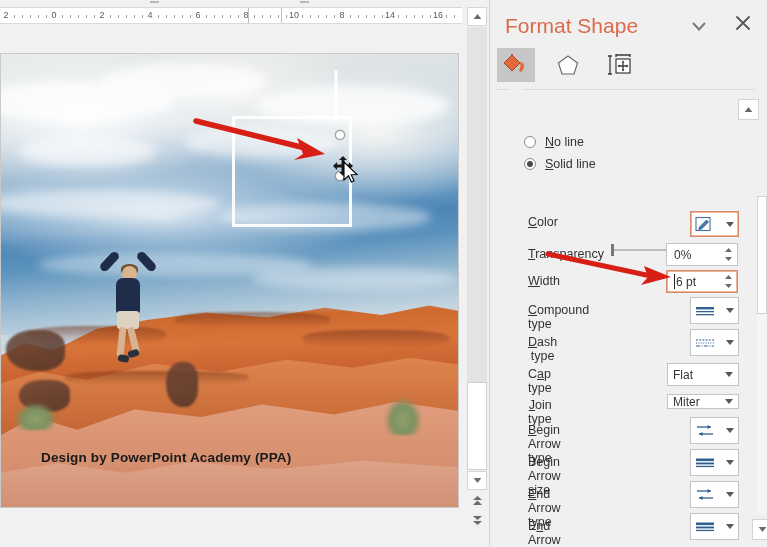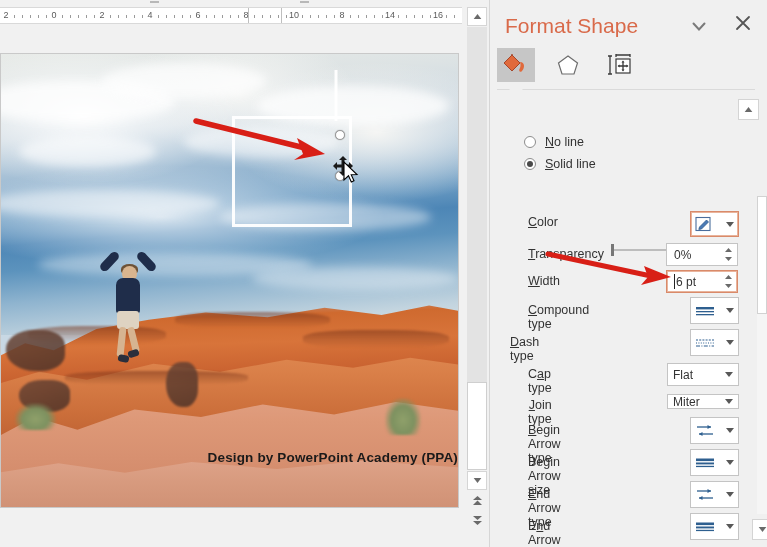--- a/index.html
+++ b/index.html
@@ -189,25 +189,26 @@
     border: 1px solid #9a9a9a;
     box-shadow: 0 0 1px rgba(0,0,0,.45);
   }
 
   
   #moveCursor { position: absolute; left: 330px; top: 100px; width: 28px; height: 30px; }
 
   
   #slideCaption {
     position: absolute; left: 0; right: 0; bottom: 9.2%;
-    text-align: right;
+    text-align: left;
     font-family: "Liberation Sans", sans-serif;
     font-size: 13.5px; font-weight: bold;
     color: #1a1a1a;
     letter-spacing: .15px;
+    padding-left: 40px;
   }
 
   
   #redArrow1 { position: absolute; left: 192px; top: 62px; width: 135px; height: 44px; }
 
   
   #vscroll {
     position: absolute; left: 466px; top: 7px;
     width: 23px; height: 470px;
     background: #f1f1f1;
@@ -620,21 +621,21 @@
       <svg width="20" height="14" viewBox="0 0 20 14">
         <rect x="1" y="3" width="18" height="2.4" fill="#2e5f8f"></rect>
         <rect x="1" y="7" width="18" height="1.3" fill="#2e5f8f"></rect>
         <rect x="1" y="10" width="18" height="1.3" fill="#2e5f8f"></rect>
       </svg>
       <span class="caret-sm"></span>
     </div>
   </div>
 
   <div class="propRow" style="top:328px;">
-    <div class="propLbl" style="left:510px;"><u>D</u>ash type</div>
+    <div class="propLbl" style="left:528px;text-align:center;"><u>D</u>ash type</div>
     <div class="ctrlBox icon" style="left:690px; top:1px;">
       <svg width="20" height="14" viewBox="0 0 20 14">
         <path d="M1 4 H19" stroke="#2e5f8f" stroke-width="1.2" stroke-dasharray="2 1.2"></path>
         <path d="M1 7 H19" stroke="#2e5f8f" stroke-width="1.2" stroke-dasharray="1 1.4"></path>
         <path d="M1 10 H19" stroke="#2e5f8f" stroke-width="1.2" stroke-dasharray="4 1.4 1 1.4"></path>
       </svg>
       <span class="caret-sm"></span>
     </div>
   </div>
 

